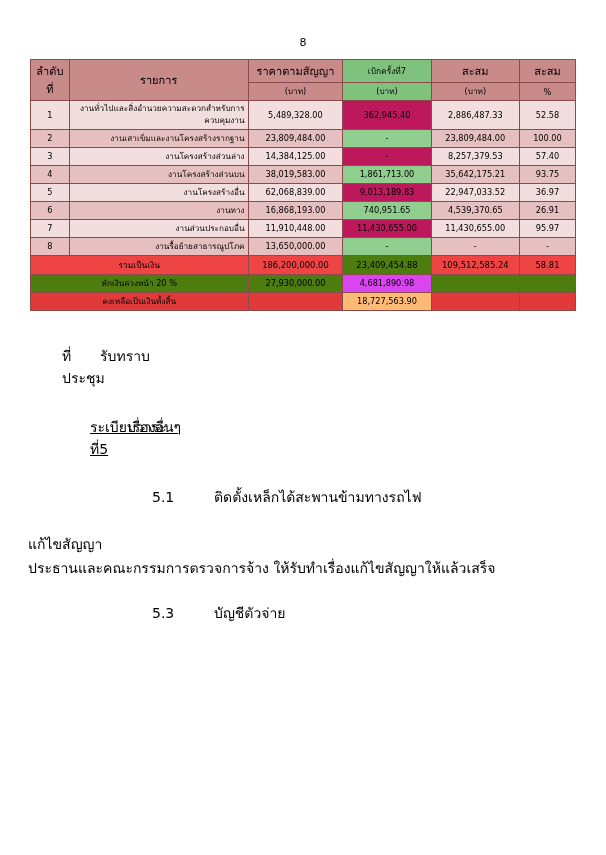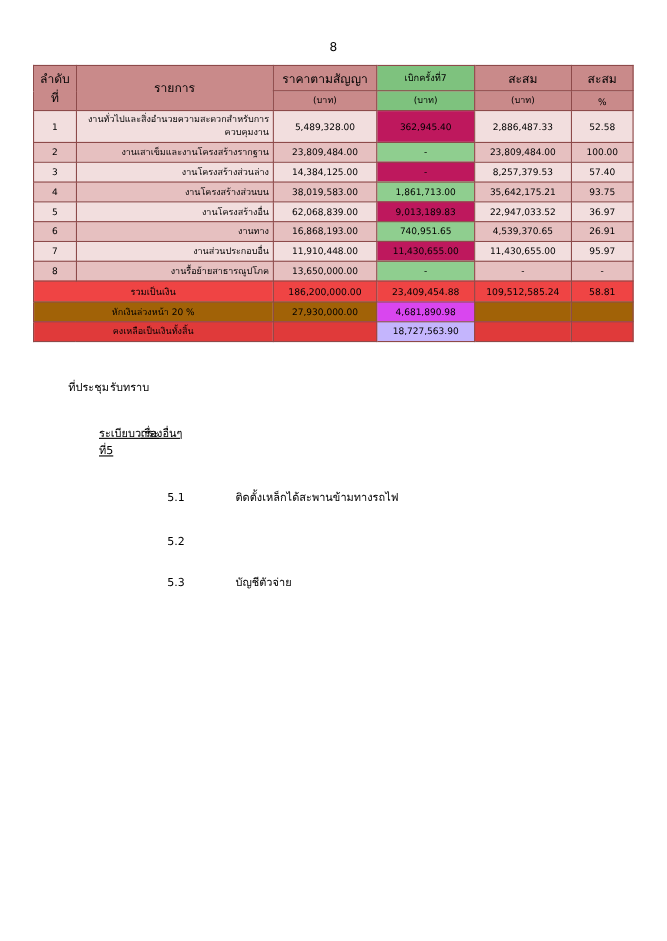--- a/index.html
+++ b/index.html
@@ -76,46 +76,46 @@
     background: #e6c0c0;
   }
   .row-pink td.green {
     background: #8fce8f;
   }
   .row-sum td {
     background: #ef4444;
     font-size: 8.4px;
   }
   .row-sum td.green {
-    background: #ef4444;
+    background: #4d7c0f;
   }
   .row-deduct td {
-    background: #a16207;
+    background: #4d7c0f;
   }
   .row-deduct td.green {
     background: #d946ef;
   }
   .row-final td {
     background: #e03a3a;
     color: #000000;
   }
   .row-final td.red-hot {
-    background: #c4b5fd;
+    background: #fdba74;
   }
   .center { text-align: center; }
   .right  { text-align: center; }
   .left   { text-align: right; }
   .desc-two-line {
     line-height: 1.45;
   }
 
   
   .body-text {
     margin-top: 34px;
-    font-size: 10px;
+    font-size: 14px;
     line-height: 1.6;
   }
   .line-row {
     display: flex;
     margin-bottom: 4px;
   }
   .col-label {
     width: 100px;
     padding-left: 62px;
     box-sizing: border-box;
@@ -285,21 +285,24 @@
 
   <div class="agenda-block">
     <div class="item">
       <div class="item-num">5.1</div>
       <div class="item-body">
         <div class="item-title">ติดตั้งเหล็กได้สะพานข้ามทางรถไฟ</div>
       </div>
     </div>
 
     <div class="item">
-      <div class="item-num">5.2</div>
+      <div class="item-body">
+        <div class="item-title">แก้ไขสัญญา</div>
+        <div class="item-detail">ประธานและคณะกรรมการตรวจการจ้าง ให้รับทำเรื่องแก้ไขสัญญาให้แล้วเสร็จ</div>
+      </div>
     </div>
 
     <div class="item">
       <div class="item-num">5.3</div>
       <div class="item-body">
         <div class="item-title">บัญชีตัวจ่าย</div>
         <div class="item-detail"></div>
       </div>
     </div>
   </div>

